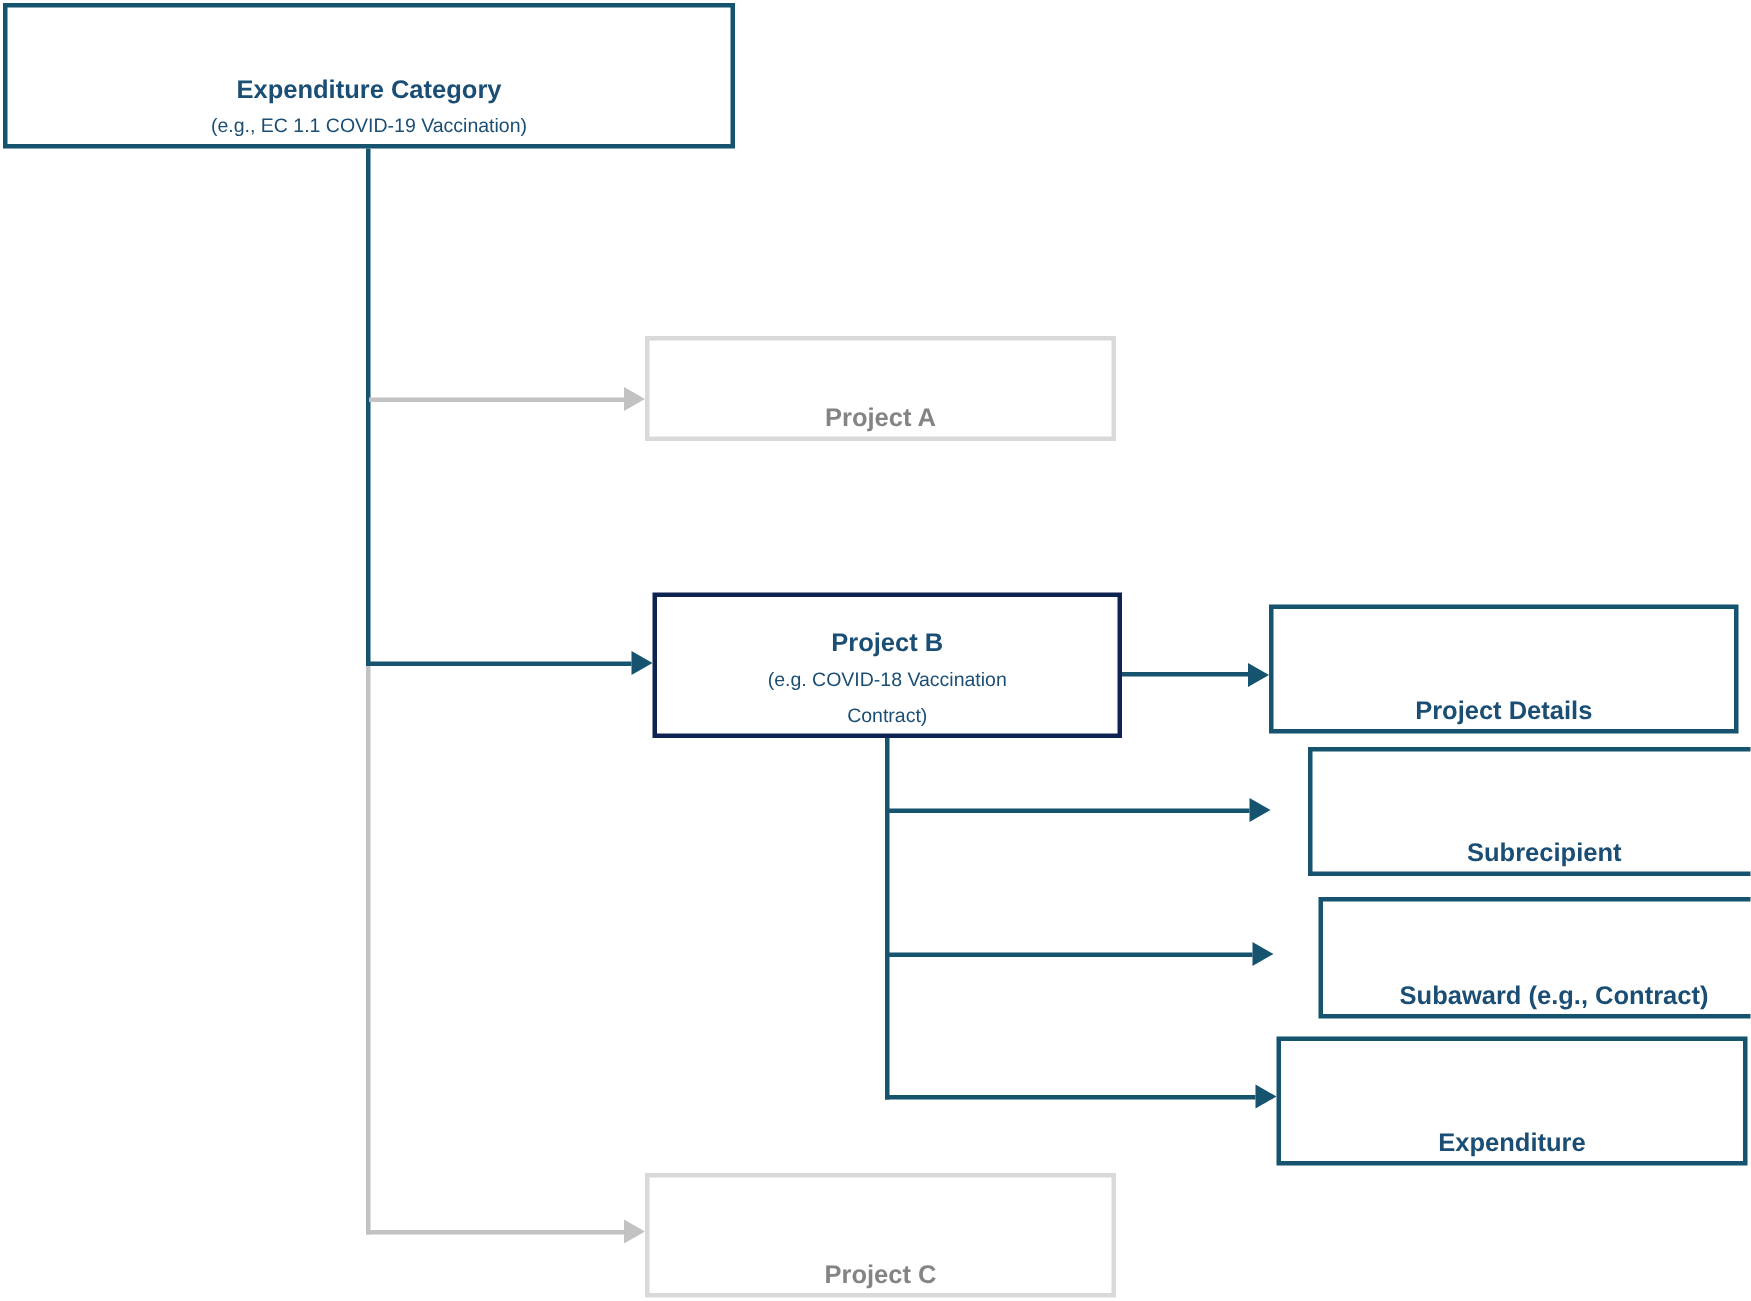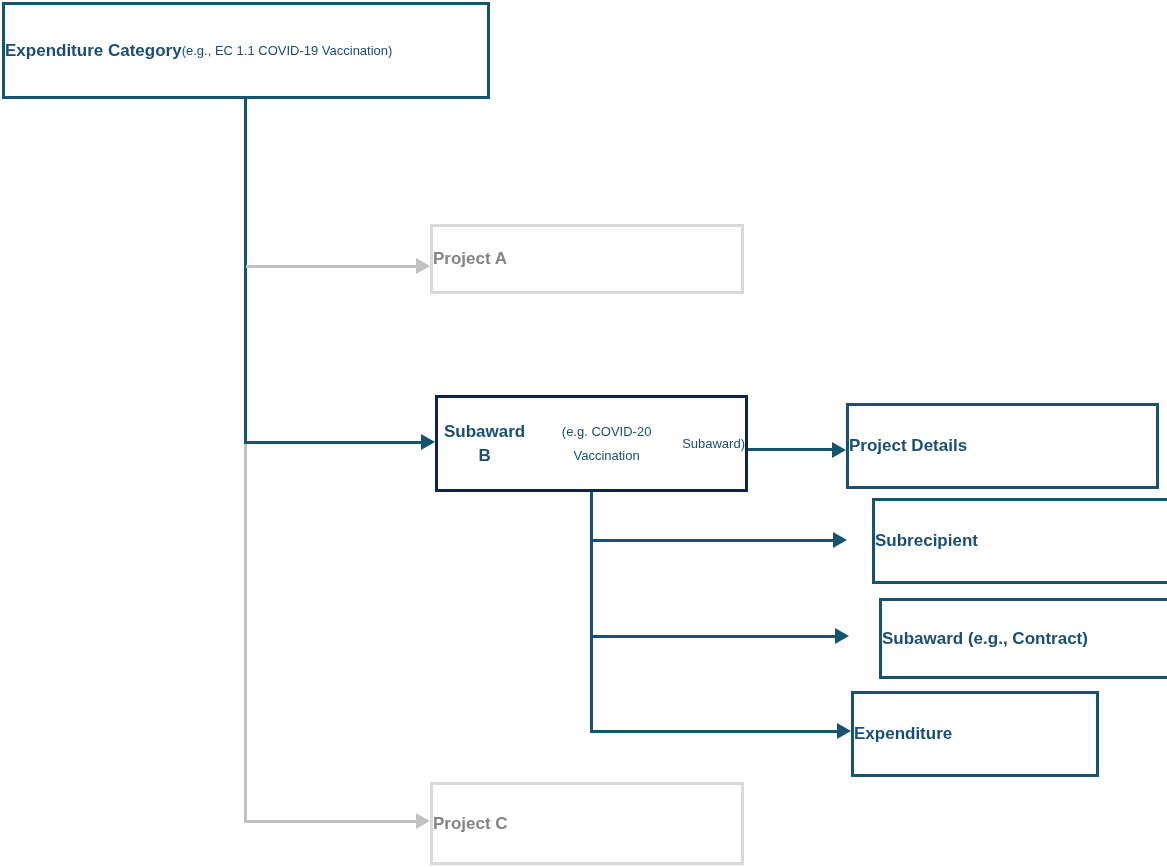--- a/index.html
+++ b/index.html
@@ -19,22 +19,23 @@
   .canvas{
     position:relative;
     width:1167px;
     height:867px;
     background:var(--bg);
     overflow:hidden;
   }
   .node{
     position:absolute;
     display:flex;
+    flex-direction:column;
     align-items:center;
-    justify-content:flex-start;
+    justify-content:flex-end;
     text-align:center;
     background:#fff;
     line-height:24px;
   }
   .node .title{font-weight:bold;font-size:17px;}
   .node .subtitle{font-weight:normal;font-size:13px;}
   .node--teal{border:3px solid var(--teal);color:var(--text-blue);}
   .node--navy{border:3px solid var(--navy);color:var(--text-blue);}
   .node--gray{border:3px solid var(--gray-border);color:var(--gray-text);}
   .line{position:absolute;}
@@ -83,38 +84,38 @@
   <div class="node node--teal" style="left:2px;top:2px;width:488px;height:97px;">
     <div class="title">Expenditure Category</div>
     <div class="subtitle">(e.g., EC 1.1 COVID-19 Vaccination)</div>
   </div>
 
   <div class="node node--gray" style="left:430px;top:224px;width:314px;height:70px;">
     <div class="title">Project A</div>
   </div>
 
   <div class="node node--navy" style="left:435px;top:395px;width:313px;height:97px;">
-    <div class="title">Subaward B</div>
-    <div class="subtitle">(e.g. COVID-20 Vaccination</div>
-    <div class="subtitle">Subaward)</div>
+    <div class="title">Project B</div>
+    <div class="subtitle">(e.g. COVID-18 Vaccination</div>
+    <div class="subtitle">Contract)</div>
   </div>
 
   <div class="node node--gray" style="left:430px;top:782px;width:314px;height:83px;">
     <div class="title">Project C</div>
   </div>
 
   <div class="node node--teal" style="left:846px;top:403px;width:313px;height:86px;">
     <div class="title">Project Details</div>
   </div>
 
   <div class="node node--teal" style="left:847px;top:498px;width:315px;height:86px;margin-left:25px;">
     <div class="title">Subrecipient</div>
   </div>
 
   <div class="node node--teal" style="left:879px;top:598px;width:314px;height:81px;">
     <div class="title">Subaward (e.g., Contract)</div>
   </div>
 
-  <div class="node node--teal" style="left:851px;top:691px;width:248px;height:86px;">
+  <div class="node node--teal" style="left:851px;top:691px;width:314px;height:86px;">
     <div class="title">Expenditure</div>
   </div>
 
 </div>
 
 </body></html>

